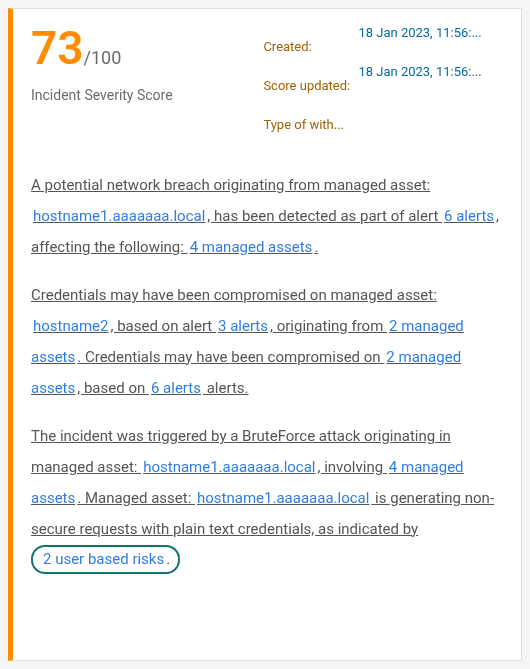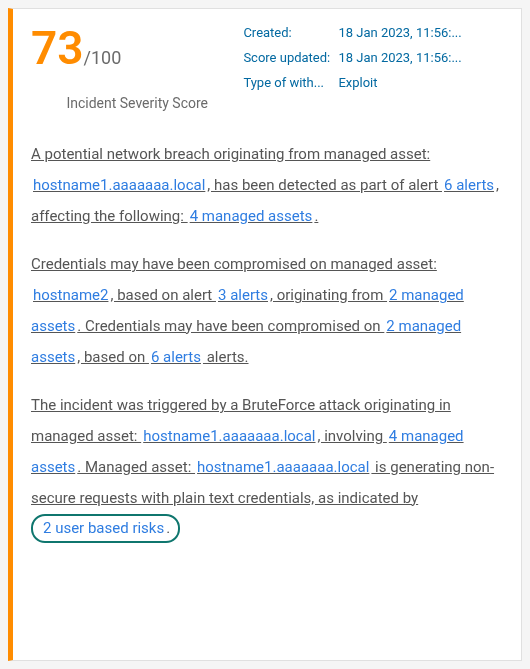--- a/index.html
+++ b/index.html
@@ -13,20 +13,21 @@
     .card {
       background: #ffffff;
       border: 1px solid #e0e0e0;
       border-left: 5px solid #ff8c00;
       height: 100%;
       padding: 16px 18px 16px 18px;
       overflow: hidden;
     }
     .header-row {
       display: flex;
+      gap: 20px;
       margin-bottom: 28px;
     }
     .score-block {
       flex: 0 0 45%;
     }
     .score-value {
       font-size: 46px;
       font-weight: 600;
       color: #ff8c00;
       line-height: 1;
@@ -34,38 +35,38 @@
     }
     .score-denom {
       font-size: 18px;
       color: #6b6b6b;
       font-weight: 400;
       display: inline;
     }
     .score-label {
       font-size: 14px;
       color: #6b6b6b;
-      margin-top: 24px;
-      text-align: center;
+      margin-top: 16px;
     }
     .meta-block {
       flex: 1;
       font-size: 13px;
       color: #555;
     }
     .meta-row {
       display: flex;
       margin-bottom: 10px;
     }
     .meta-key {
       flex: 0 0 95px;
-      color: #0369a1;
+      color: #a16207;
       white-space: nowrap;
       overflow: hidden;
       text-overflow: ellipsis;
+      margin-top: 14px;
     }
     .meta-val {
       flex: 1;
       color: #0369a1;
       white-space: nowrap;
       overflow: hidden;
       text-overflow: ellipsis;
     }
     .section-title {
       font-size: 13px;
@@ -111,21 +112,20 @@
       <div class="meta-row">
         <div class="meta-key">Created:</div>
         <div class="meta-val">18 Jan 2023, 11:56:...</div>
       </div>
       <div class="meta-row">
         <div class="meta-key">Score updated:</div>
         <div class="meta-val">18 Jan 2023, 11:56:...</div>
       </div>
       <div class="meta-row">
         <div class="meta-key">Type of with...</div>
-        <div class="meta-val">Exploit</div>
       </div>
     </div>
   </div>
 
 
   <div class="section-body">
     <span>A potential network breach originating from managed asset: </span><span class="link">hostname1.aaaaaaa.local</span><span>, has been detected as part of alert </span><span class="link">6 alerts</span><span>, affecting the following: </span><span class="link">4 managed assets</span><span>.</span>
   </div>
 
   <div class="section-body">

